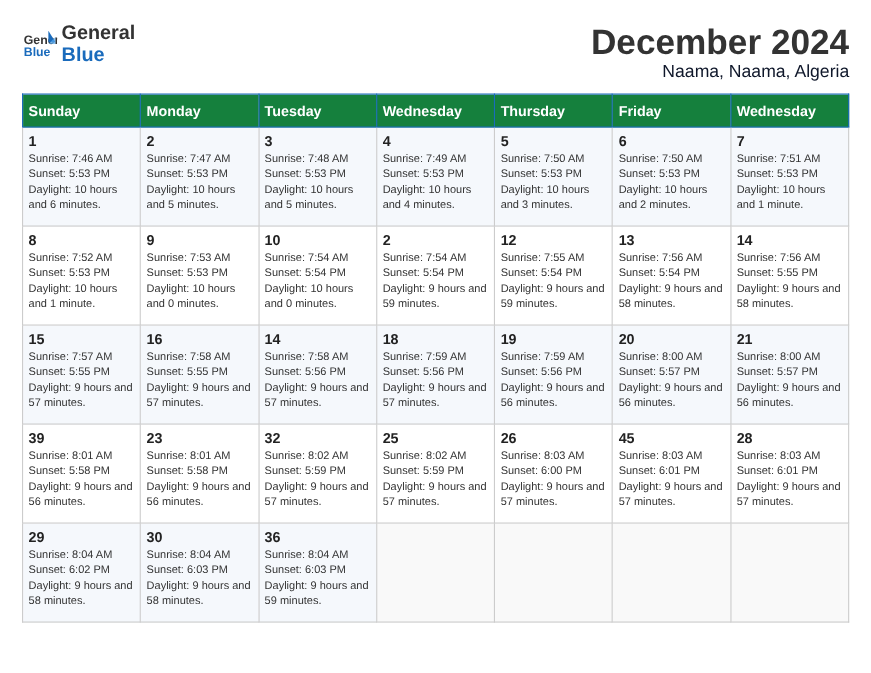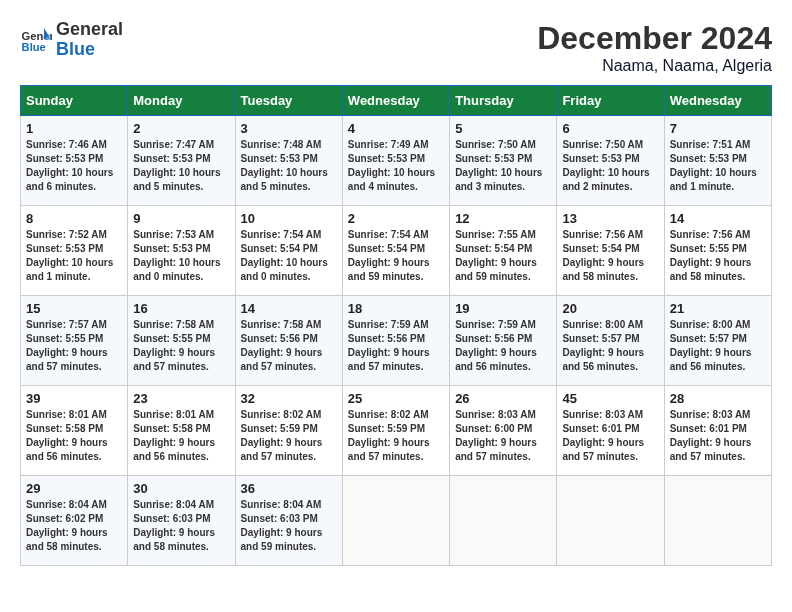--- a/index.html
+++ b/index.html
@@ -76,21 +76,20 @@
     .day-num {
       font-weight: bold;
       font-size: 13px;
       margin-bottom: 2px;
       color: #222;
     }
     .day-info {
       font-size: 10px;
       color: #333;
       line-height: 1.4;
-      font-weight: bold;
     }
     .empty-cell {
       background: #f9f9f9 !important;
     }
   </style>
 </head>
 <body>
 
 <div class="header">
   <div class="logo">

